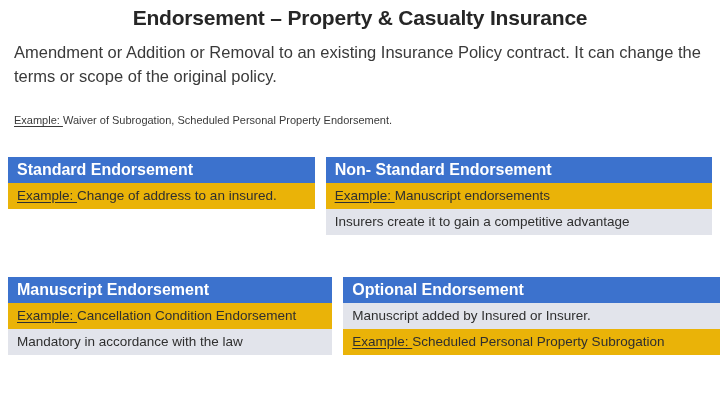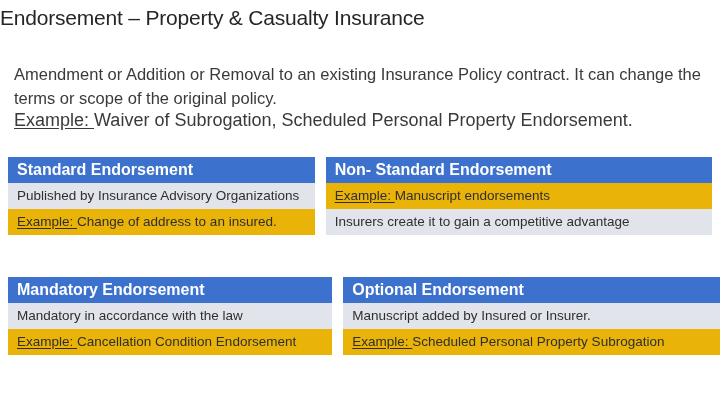--- a/index.html
+++ b/index.html
@@ -15,45 +15,45 @@
     overflow: hidden;
     position: relative;
   }
 
   
   .slide-title {
     position: absolute;
     top: 6px;
     left: 0;
     width: 720px;
-    text-align: left;
+    text-align: center;
     font-size: 21px;
-    font-weight: normal;
+    font-weight: bold;
     letter-spacing: -0.2px;
     color: #262626;
     white-space: nowrap;
   }
 
   
   .body-copy {
     position: absolute;
-    top: 62px;
+    top: 40px;
     left: 14px;
     width: 694px;
     font-size: 16.5px;
     line-height: 24px;
     color: #3a3a3a;
   }
 
   .example-line {
     position: absolute;
     top: 108px;
     left: 14px;
     width: 700px;
-    font-size: 18px;
+    font-size: 11px;
     line-height: 24px;
     color: #3a3a3a;
     white-space: nowrap;
   }
   .ex-label {
     text-decoration: underline;
     text-underline-offset: 2px;
   }
 
   
@@ -115,49 +115,46 @@
 <div class="body-copy">Amendment or Addition or Removal to an existing Insurance Policy contract. It can change the terms or scope of the original policy.</div>
 
 <div class="example-line">
   <span class="ex-label">Example: </span><span>Waiver of Subrogation, Scheduled Personal Property Endorsement.</span>
 </div>
 
 <div class="table-block" id="table-block-1">
 
   <div class="table-col col-left">
     <div class="tbl-header">Standard Endorsement</div>
-    <div class="tbl-row band-1">
-      <span>Published by Insurance Advisory Organizations</span>
-    </div>
     <div class="tbl-row band-2">
       <span class="ex-label">Example: </span><span>Change of address to an insured.</span>
     </div>
   </div>
 
   <div class="table-col col-right">
     <div class="tbl-header">Non- Standard Endorsement</div>
     <div class="tbl-row band-2">
       <span class="ex-label">Example: </span><span>Manuscript endorsements</span>
     </div>
     <div class="tbl-row band-1">
       <span>Insurers create it to gain a competitive advantage</span>
     </div>
   </div>
 
 </div>
 
 <div class="table-block" id="table-block-2">
 
   <div class="table-col col-left">
-    <div class="tbl-header">Mandatory Endorsement</div>
+    <div class="tbl-header">Manuscript Endorsement</div>
+    <div class="tbl-row band-2">
+      <span class="ex-label">Example: </span><span>Cancellation Condition Endorsement</span>
+    </div>
     <div class="tbl-row band-1">
       <span>Mandatory in accordance with the law</span>
-    </div>
-    <div class="tbl-row band-2">
-      <span class="ex-label">Example: </span><span>Cancellation Condition Endorsement</span>
     </div>
   </div>
 
   <div class="table-col col-right">
     <div class="tbl-header">Optional Endorsement</div>
     <div class="tbl-row band-1">
       <span>Manuscript added by Insured or Insurer.</span>
     </div>
     <div class="tbl-row band-2">
       <span class="ex-label">Example: </span><span>Scheduled Personal Property Subrogation</span>

